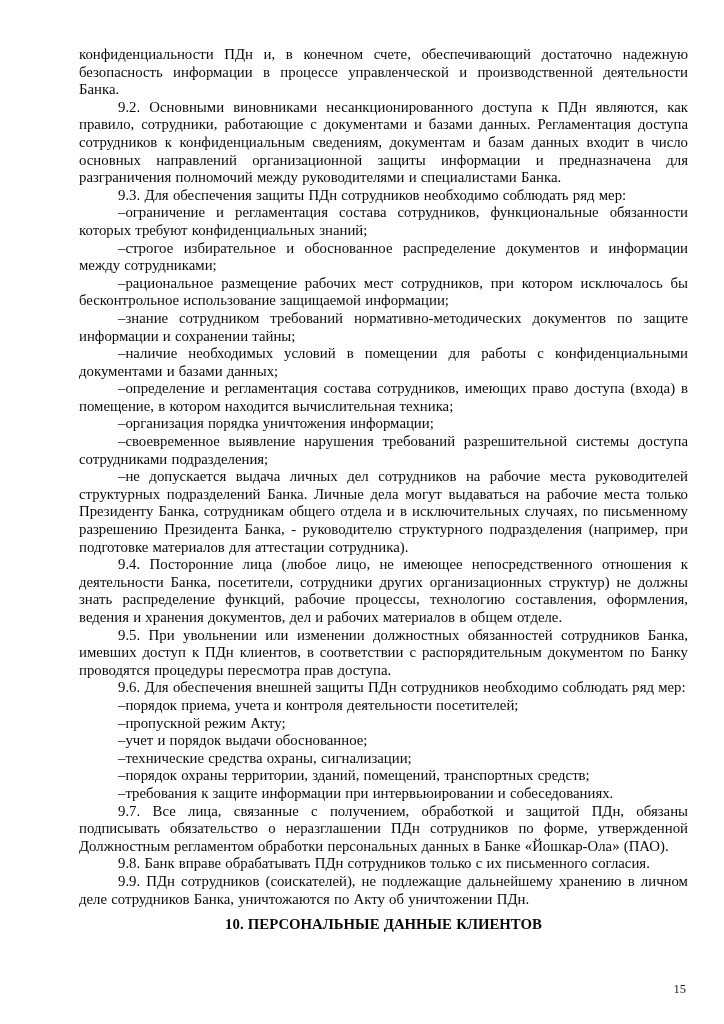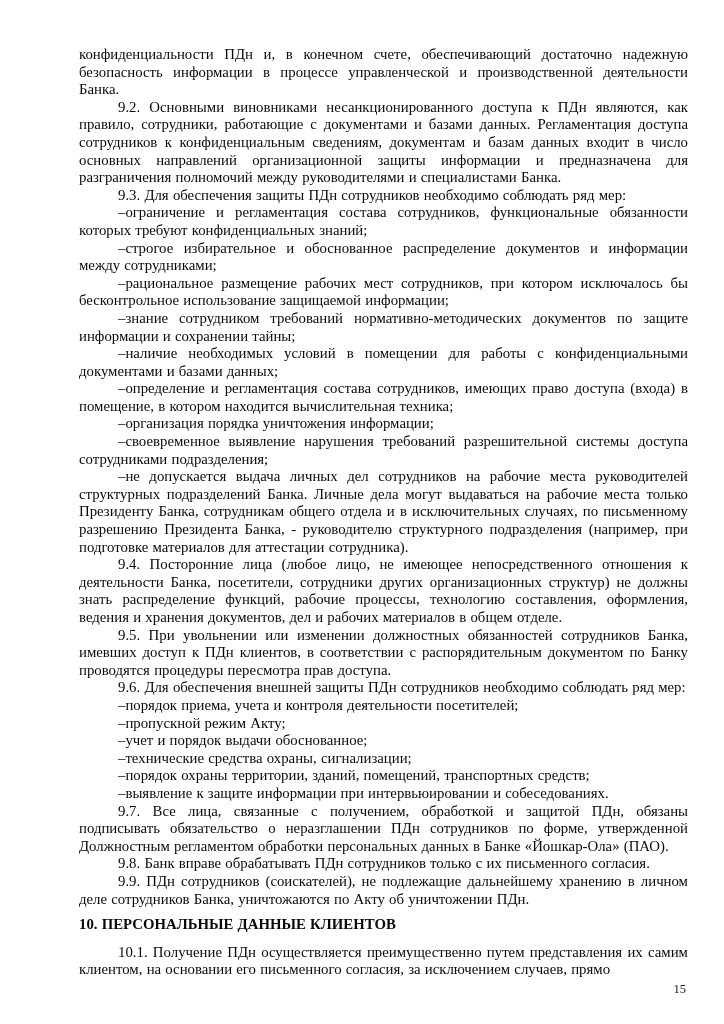--- a/index.html
+++ b/index.html
@@ -29,20 +29,21 @@
     font-size: 14.8px;
     line-height: 17.6px;
     text-align: justify;
     text-indent: 39px;
     word-spacing: 0.5px;
   }
   .doc-body p.cont {
     text-indent: 0;
   }
   .doc-body p.heading {
+    text-align: center;
     text-indent: 0;
     font-weight: bold;
     margin: 8px 0 10px 0;
   }
   .page-num {
     position: absolute;
     right: 38px;
     bottom: 28px;
     font-size: 12.5px;
     line-height: 14px;
@@ -67,21 +68,20 @@
       <p class="body">–своевременное выявление нарушения требований разрешительной системы доступа сотрудниками подразделения;</p>
       <p class="body">–не допускается выдача личных дел сотрудников на рабочие места руководителей структурных подразделений Банка. Личные дела могут выдаваться на рабочие места только Президенту Банка, сотрудникам общего отдела и в исключительных случаях, по письменному разрешению Президента Банка, - руководителю структурного подразделения (например, при подготовке материалов для аттестации сотрудника).</p>
       <p class="body">9.4. Посторонние лица (любое лицо, не имеющее непосредственного отношения к деятельности Банка, посетители, сотрудники других организационных структур) не должны знать распределение функций, рабочие процессы, технологию составления, оформления, ведения и хранения документов, дел и рабочих материалов в общем отделе.</p>
       <p class="body">9.5. При увольнении или изменении должностных обязанностей сотрудников Банка, имевших доступ к ПДн клиентов, в соответствии с распорядительным документом по Банку проводятся процедуры пересмотра прав доступа.</p>
       <p class="body">9.6. Для обеспечения внешней защиты ПДн сотрудников необходимо соблюдать ряд мер:</p>
       <p class="body">–порядок приема, учета и контроля деятельности посетителей;</p>
       <p class="body">–пропускной режим Акту;</p>
       <p class="body">–учет и порядок выдачи обоснованное;</p>
       <p class="body">–технические средства охраны, сигнализации;</p>
       <p class="body">–порядок охраны территории, зданий, помещений, транспортных средств;</p>
-      <p class="body">–выявление к защите информации при интервьюировании и собеседованиях.</p>
+      <p class="body">–требования к защите информации при интервьюировании и собеседованиях.</p>
       <p class="body">9.7. Все лица, связанные с получением, обработкой и защитой ПДн, обязаны подписывать обязательство о неразглашении ПДн сотрудников по форме, утвержденной Должностным регламентом обработки персональных данных в Банке «Йошкар-Ола» (ПАО).</p>
       <p class="body">9.8. Банк вправе обрабатывать ПДн сотрудников только с их письменного согласия.</p>
       <p class="body">9.9. ПДн сотрудников (соискателей), не подлежащие дальнейшему хранению в личном деле сотрудников Банка, уничтожаются по Акту об уничтожении ПДн.</p>
       <p class="heading">10. ПЕРСОНАЛЬНЫЕ ДАННЫЕ КЛИЕНТОВ</p>
-      <p class="body">10.1. Получение ПДн осуществляется преимущественно путем представления их самим клиентом, на основании его письменного согласия, за исключением случаев, прямо</p>
     </main>
   <div class="page-num">15</div>
 </div>
 
 </body></html>

